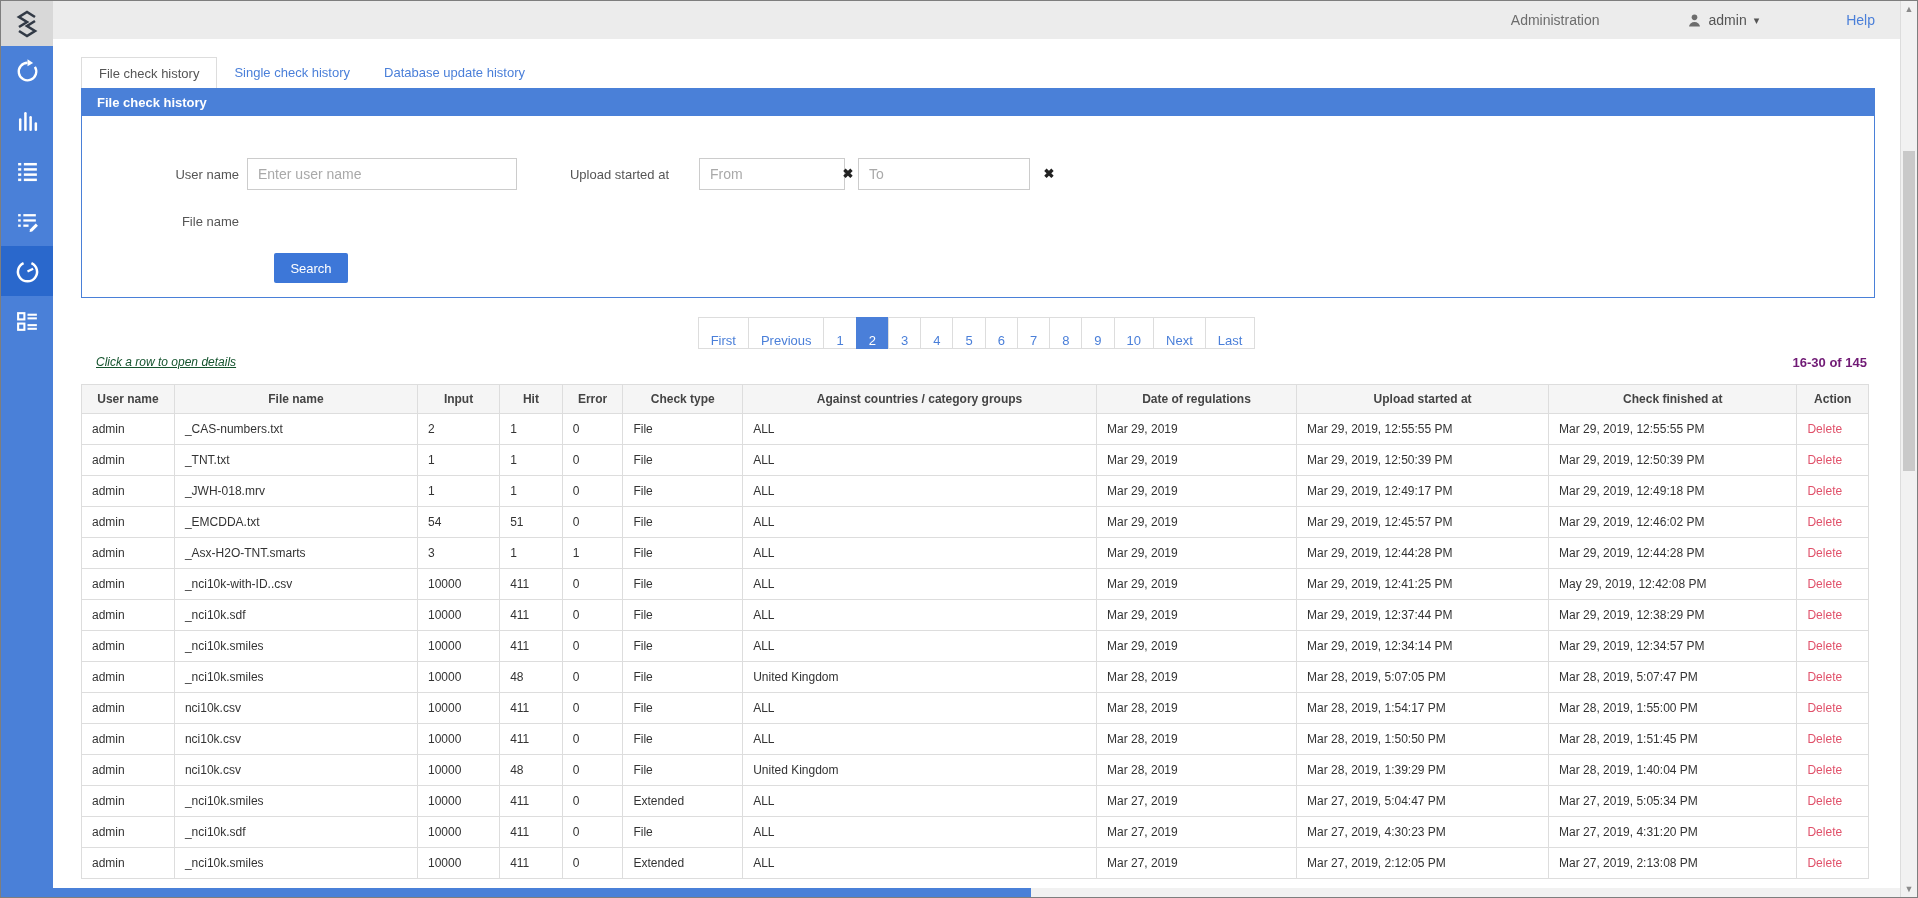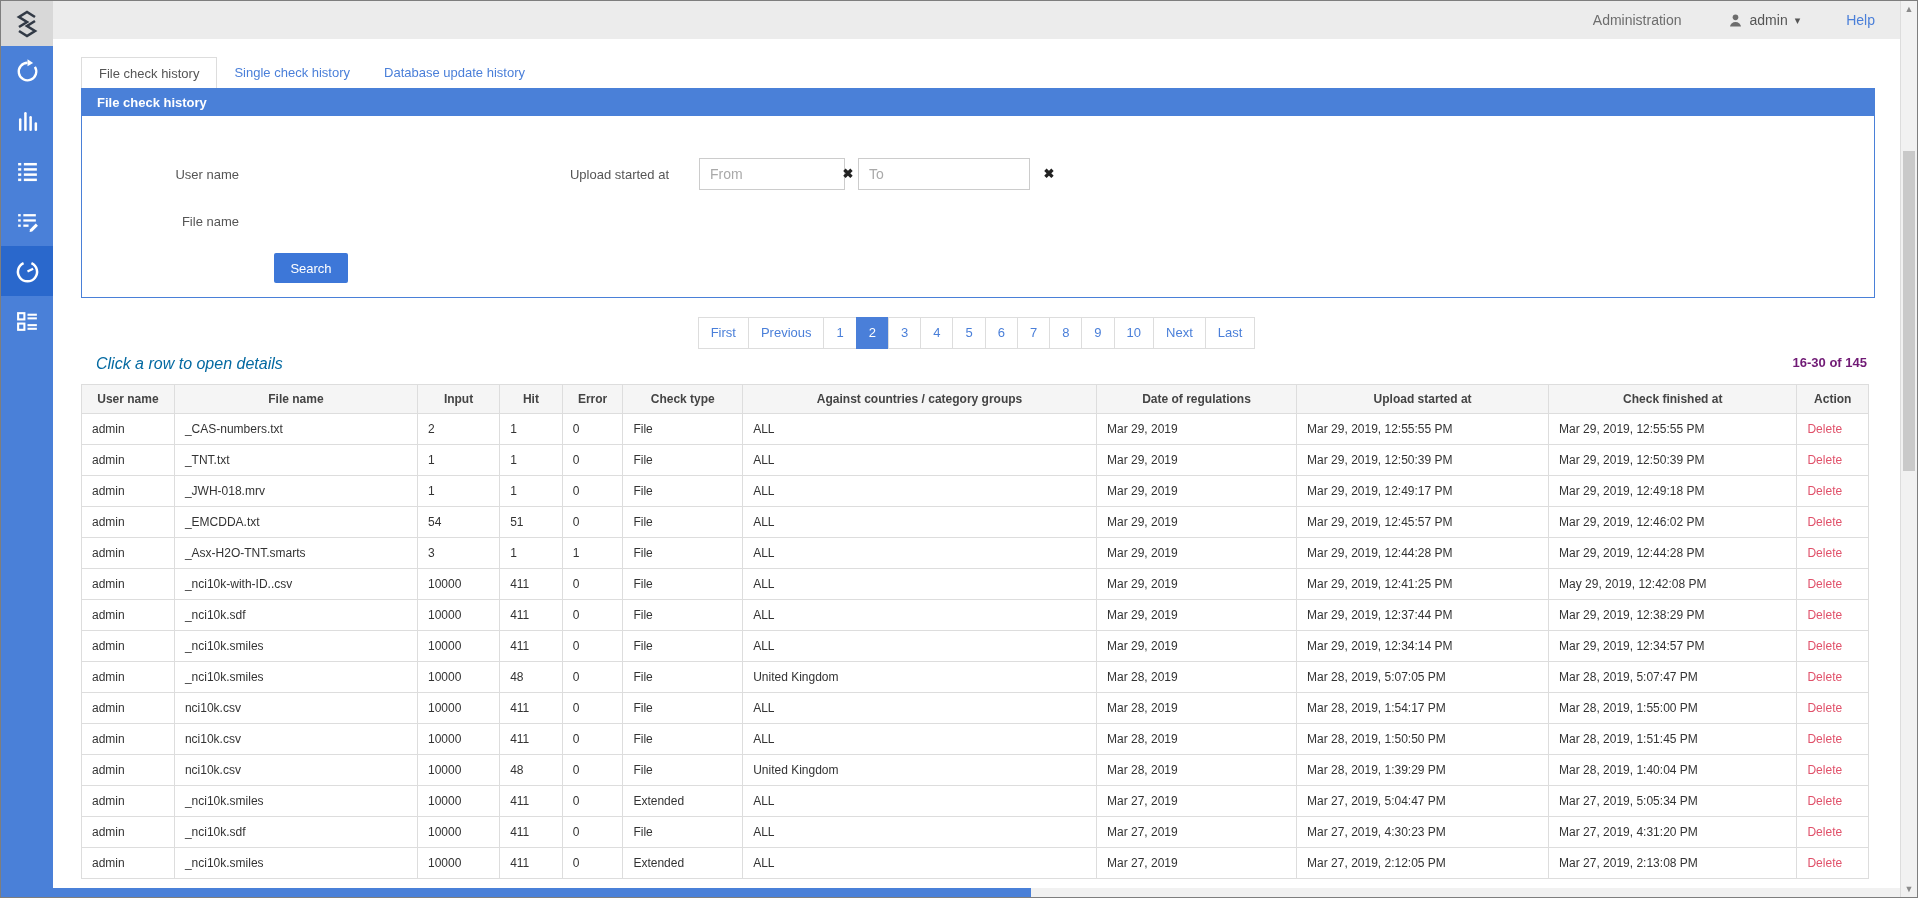--- a/index.html
+++ b/index.html
@@ -7,21 +7,21 @@
   body {
     width:1918px; height:898px; position:relative; overflow:hidden;
     background:#fff; font-family:"Liberation Sans", sans-serif;
   }
   .frame { position:absolute; inset:0; border:1px solid #7e7e7e; pointer-events:none; z-index:60; }
 
   
   .logo-box { position:absolute; left:1px; top:1px; width:52px; height:45px; background:#d8d8d8;
     display:flex; align-items:center; justify-content:center; z-index:5; }
   .topbar { position:absolute; left:53px; top:1px; right:18px; height:38px; background:#ececec;
-    display:flex; align-items:center; justify-content:flex-end; gap:46px; padding-right:25px;
+    display:flex; align-items:center; justify-content:flex-end; gap:87px; padding-right:25px;
     font-size:14px; color:#6d6d6d; }
   .user-chunk { display:flex; align-items:center; gap:7px; color:#555; cursor:pointer; }
   .caret { font-size:11px; color:#555; }
   .help-link { color:#4a7fd9; cursor:pointer; }
 
   
   .sidebar { position:absolute; left:1px; top:46px; width:52px; bottom:1px; background:#4a80d8; z-index:5; }
   .side-item { height:50px; display:flex; align-items:center; justify-content:center; cursor:pointer; }
   .side-item.active { background:#2a68cc; }
 
@@ -49,26 +49,26 @@
   .in-from { left:617px; top:42px; width:146px; padding-right:30px; }
   .in-to   { left:776px; top:42px; width:172px; padding-right:14px; }
   .clear-x { position:absolute; font-size:13px; font-weight:bold; color:#222; cursor:pointer; width:16px; text-align:center; }
   .x-from { left:758px; top:50px; }
   .x-to   { left:959px; top:50px; }
   .search-btn { position:absolute; left:165px; top:137px; width:74px; height:30px; background:#3d77d8;
     color:#fff; font-size:13px; border:none; border-radius:2px; font-family:inherit; cursor:pointer;margin-left:27px; }
 
   
   .pagination { position:absolute; left:0; right:0; top:271px; display:flex; justify-content:center; }
-  .page-item { border:1px solid #ddd; margin-left:-1px; padding:0 12px; height:32px; line-height:30px;
+  .page-item { border:1px solid #ddd; margin-left:-1px; padding:8px 12px; height:32px; line-height:30px;
     font-size:13px; color:#4a7fd9; background:#fff; cursor:pointer; }
   .page-item:first-child { margin-left:0; }
   .page-item.active { background:#4a7fd9; color:#fff; border-color:#4a7fd9; }
 
-  .hint { position:absolute; left:43px; top:309px; font-size:16px; font-style:italic; color:#0369a1; }
+  .hint { position:absolute; left:43px; top:309px; font-size:12px; font-style:italic; color:#14532d;text-decoration:underline; }
   .range { position:absolute; right:33px; top:309px; font-size:13px; font-weight:bold; color:#701a75; }
 
   
   .grid { position:absolute; left:28px; right:31px; top:338px; border-collapse:collapse;
     table-layout:fixed; width:calc(100% - 59px); }
   .grid th { border:1px solid #ddd; background:#f5f5f5; font-size:12px; font-weight:bold; color:#444;
     height:29px; text-align:center; padding:0 6px; overflow:hidden; white-space:nowrap; }
   .grid td { border:1px solid #ddd; font-size:12px; color:#333; height:31px; padding:0 10px;
     overflow:hidden; white-space:nowrap; }
   .grid tr[data-name="table-row"] { cursor:pointer; }
@@ -200,20 +200,21 @@
   <div class="tabs" data-name="tab-bar">
     <div class="tab active" data-name="tab-file-check-history">File check history</div>
     <div class="tab" data-name="tab-single-check-history">Single check history</div>
     <div class="tab" data-name="tab-database-update-history">Database update history</div>
   </div>
 
   <div class="panel" data-name="filter-panel">
     <div class="panel-header" data-name="panel-title">File check history</div>
     <div class="panel-body" data-name="filter-form">
       <div class="form-label lbl-user" data-name="user-name-label">User name</div>
+      <input class="txt in-user" type="text" data-name="user-name-input" placeholder="Enter user name" style="">
       <div class="form-label lbl-file" data-name="file-name-label">File name</div>
       <div class="form-label lbl-upload" data-name="upload-started-label">Upload started at</div>
       <input class="txt in-from" type="text" data-name="date-from-input" placeholder="From" style="">
       <span class="clear-x x-from" data-name="clear-from-icon">✖</span>
       <input class="txt in-to" type="text" data-name="date-to-input" placeholder="To" style="">
       <span class="clear-x x-to" data-name="clear-to-icon">✖</span>
       <button class="search-btn" data-name="search-button">Search</button>
     </div>
   </div>
 

